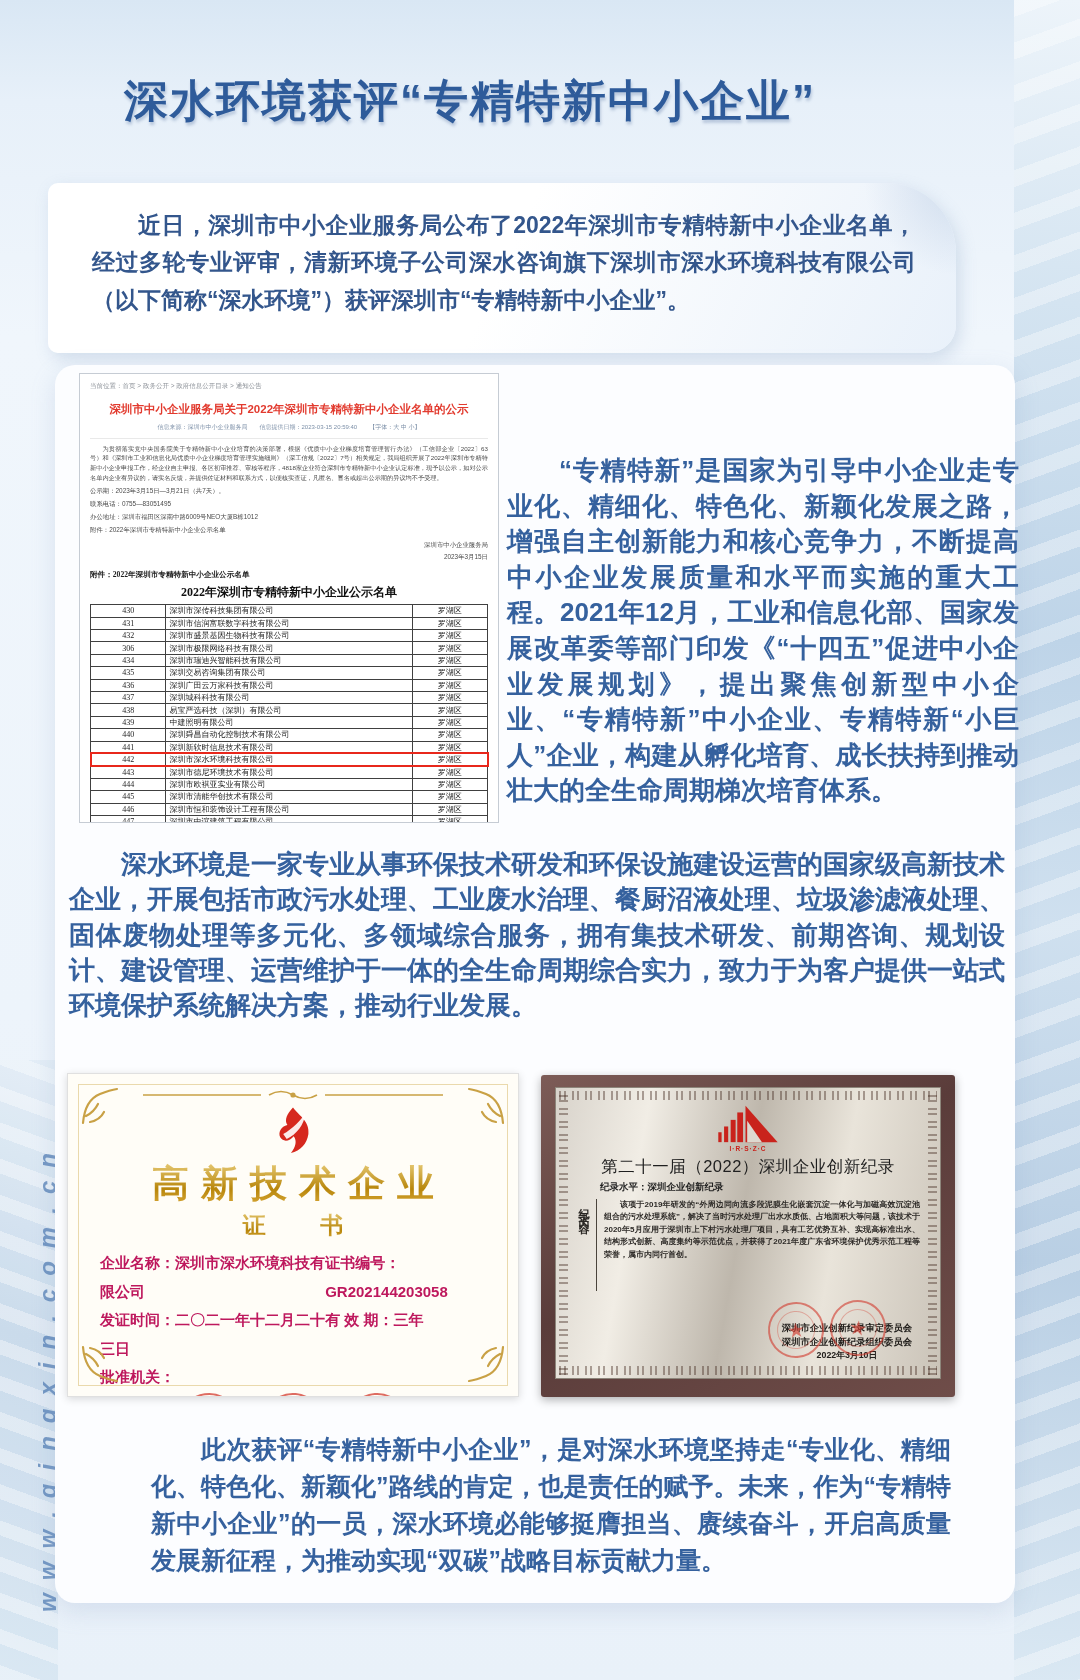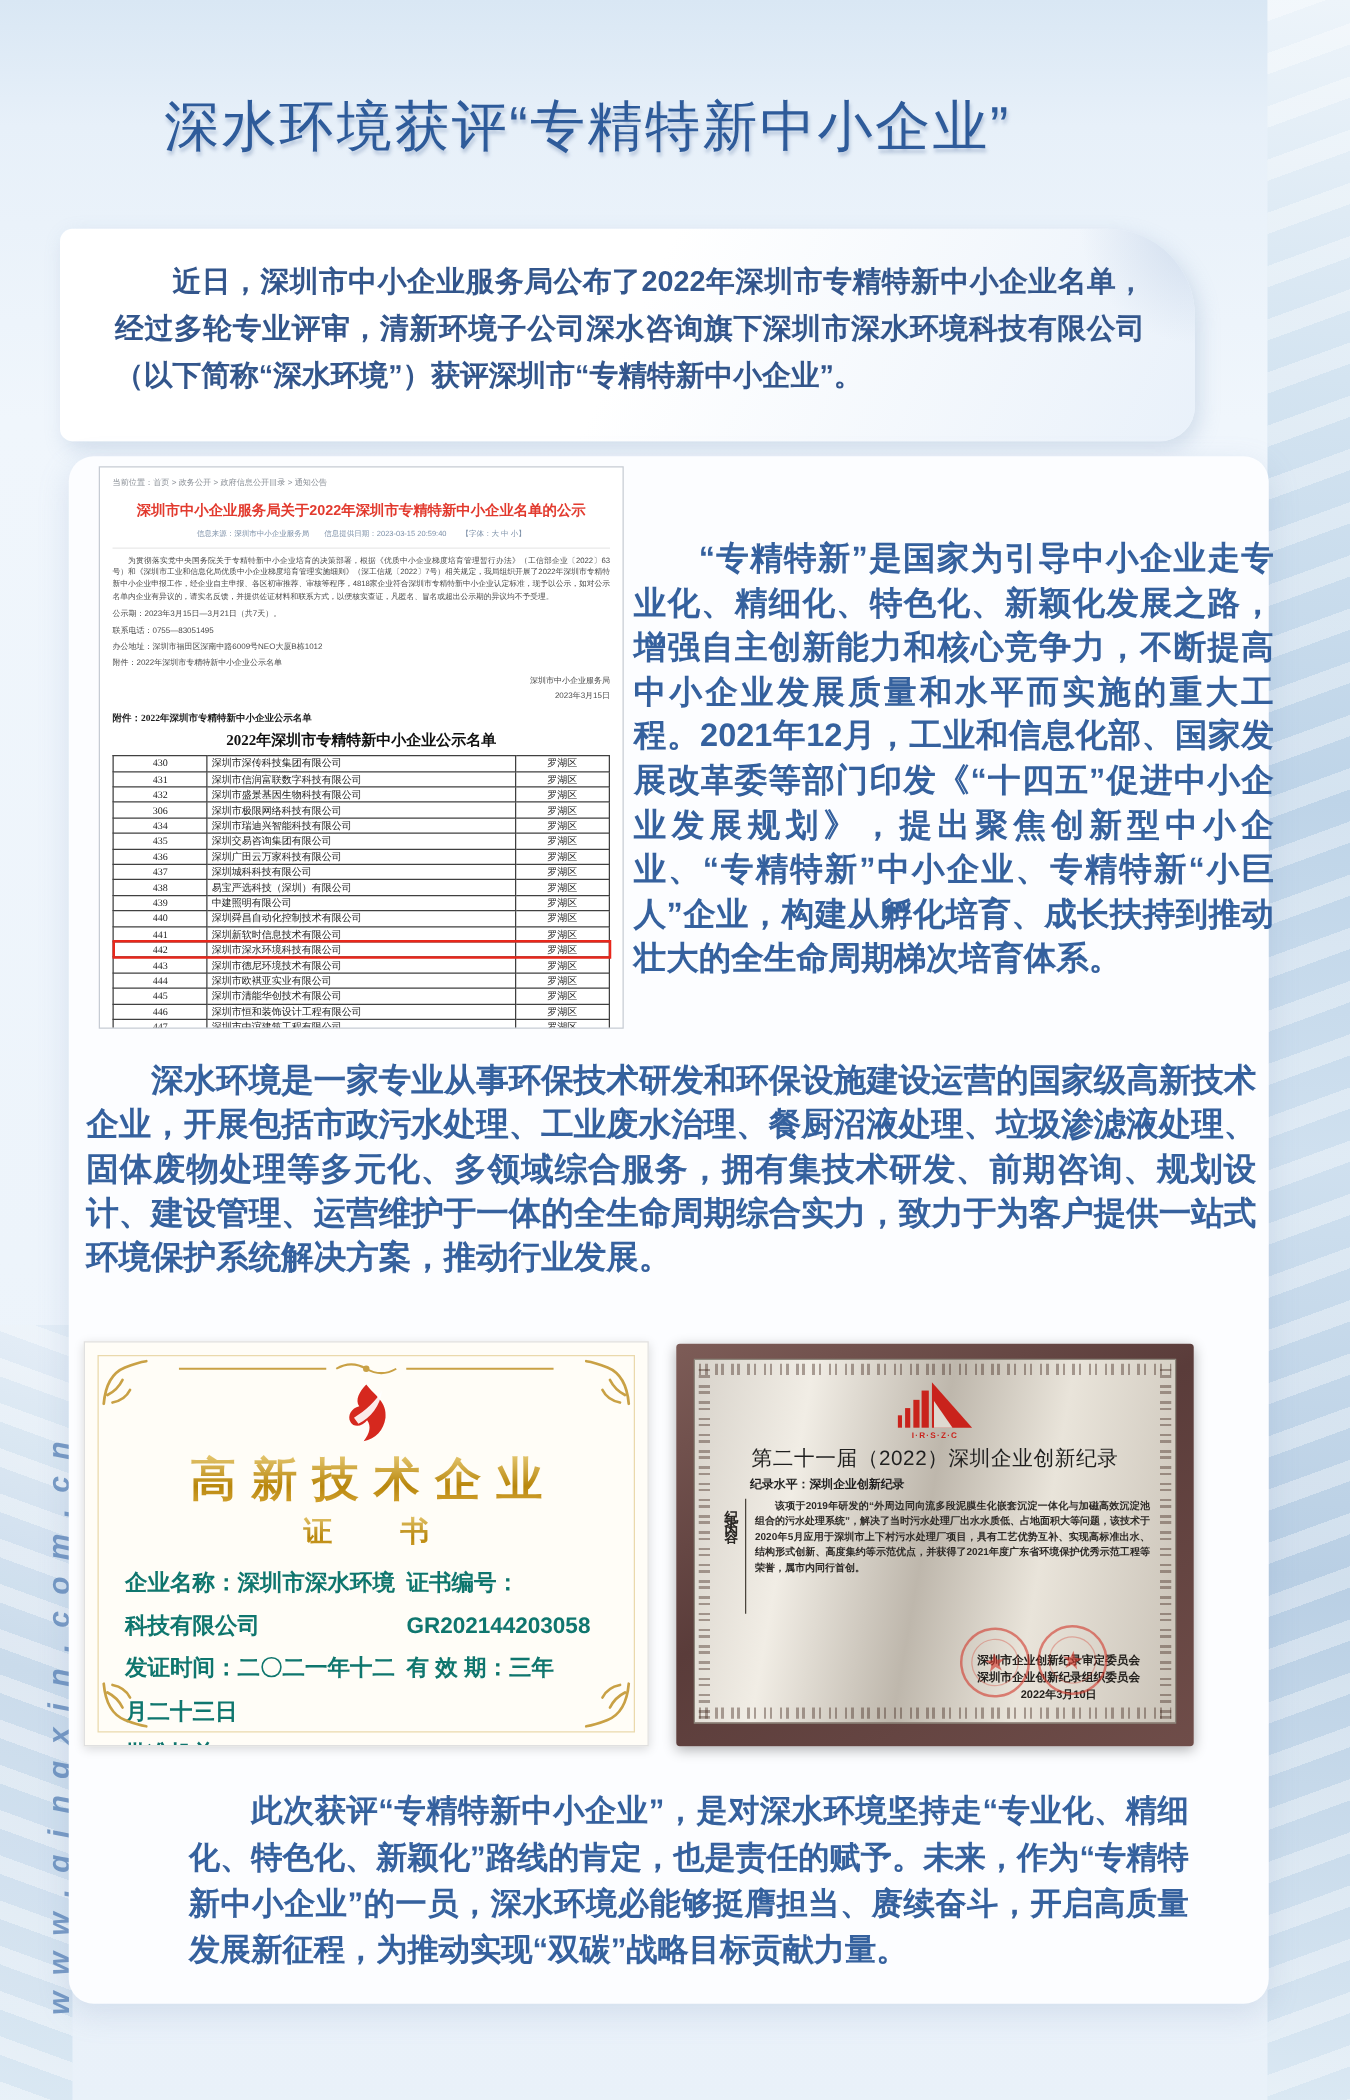--- a/index.html
+++ b/index.html
@@ -23,21 +23,21 @@
     opacity:.9;
   }
   .watermark{
     position:absolute; left:-268px; top:1358px; width:640px; height:36px;
     transform:rotate(-90deg);
     color:#5b84b8; font-size:24px; font-style:italic; font-weight:600;
     letter-spacing:13px; opacity:.8; white-space:nowrap; text-align:center;
   }
   .page-title{
     position:absolute; top:72px; left:0; width:940px; text-align:center;
-    font-size:44px; font-weight:400; color:#2e5b9a; letter-spacing:2px;
+    font-size:44px; font-weight:700; color:#2e5b9a; letter-spacing:2px;
     text-shadow:1px 3px 3px rgba(110,135,175,.4);
   }
   .intro-card{
     position:absolute; left:48px; top:183px; width:908px; height:170px;
     background:linear-gradient(115deg,#ffffff 50%,#e9f1fa 100%);
     border-radius:10px 70px 28px 10px;
     box-shadow:4px 6px 16px rgba(140,165,200,.3);
     overflow:hidden;
   }
   .intro-card::after{
@@ -68,21 +68,21 @@
   .doc-attach{ margin-top:8px; font-size:7.6px; font-weight:700; color:#1d1d1d; font-family:"Liberation Serif","DejaVu Serif",serif; }
   .doc-table-title{ text-align:center; font-size:12px; font-weight:700; color:#101010; margin:4px 0 3px; font-family:"Liberation Serif","DejaVu Serif",serif; }
   .doc-table{ width:100%; border-collapse:collapse; font-family:"Liberation Serif","DejaVu Serif",serif; }
   .doc-table td{ border:1px solid #404040; font-size:8px; height:12.4px; color:#1d1d1d; padding:0 3px; }
   td.c-no{ width:19%; text-align:center; }
   td.c-name{ width:62%; }
   td.c-dist{ width:19%; text-align:center; }
   tr.hl{ outline:2.5px solid #e8271b; outline-offset:-1px; }
   
   .side-text{
-    position:absolute; left:452px; top:64px; width:512px;
+    position:absolute; left:452px; top:88px; width:512px;
     font-size:26px; line-height:1.37; font-weight:600; color:#35619e;
     text-align:justify; text-indent:2em;
   }
   .mid-text{
     position:absolute; left:14px; top:482px; width:936px;
     font-size:26px; line-height:1.36; font-weight:600; color:#35619e;
     text-align:justify; text-indent:2em;
   }
   .closing-text{
     position:absolute; left:96px; top:1066px; width:800px;
@@ -110,21 +110,21 @@
     background:linear-gradient(180deg,#e8cc78 5%,#b8860b 60%,#d9a93a 95%);
     -webkit-background-clip:text; background-clip:text; color:transparent; margin-top:1px;
   }
   .cert-sub{
     text-align:center; font-size:23px; font-weight:800; letter-spacing:24px; padding-left:24px;
     background:linear-gradient(180deg,#e8cc78,#b8860b 65%,#d9a93a);
     -webkit-background-clip:text; background-clip:text; color:transparent; margin-top:1px;
   }
   .cert-fields{
     display:flex; justify-content:space-between; margin:8px 28px 0 32px;
-    font-size:18px; font-weight:700; color:#0f766e; line-height:1.9;
+    font-size:15px; font-weight:700; color:#be185d; line-height:1.9;
   }
   .cert-seals{ display:flex; justify-content:center; gap:22px; height:64px; margin-top:1px; }
   .seal{
     position:relative; width:62px; height:62px; border-radius:50%;
     border:2.5px solid rgba(210,55,43,.8); display:flex; align-items:center; justify-content:center;
     color:rgba(210,55,43,.85); font-size:20px; opacity:.92;
   }
   .seal::after{ content:""; position:absolute; inset:7px; border-radius:50%; border:1px solid rgba(210,55,43,.45); }
   
   .plaque{

